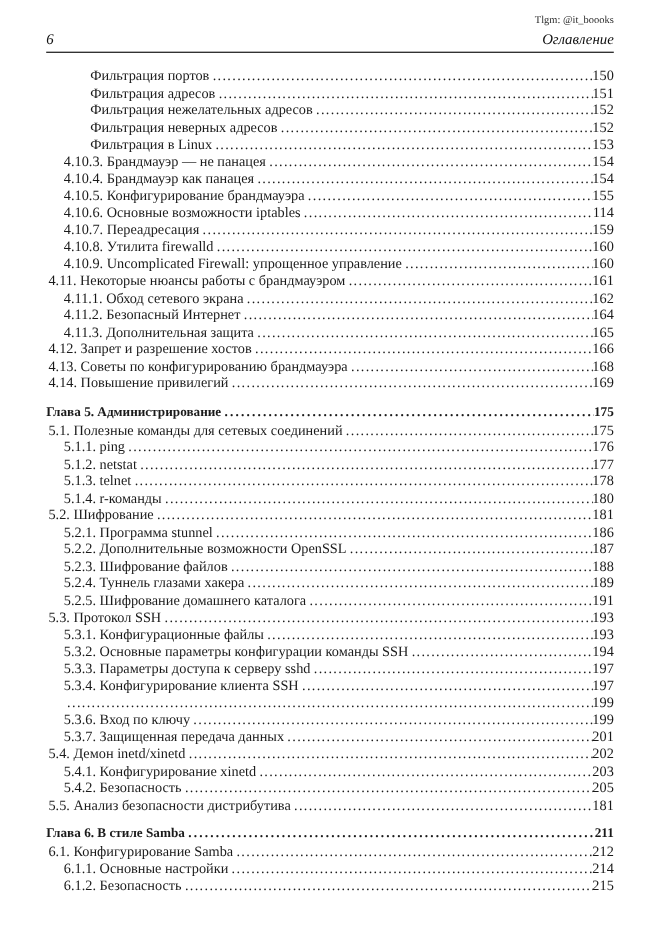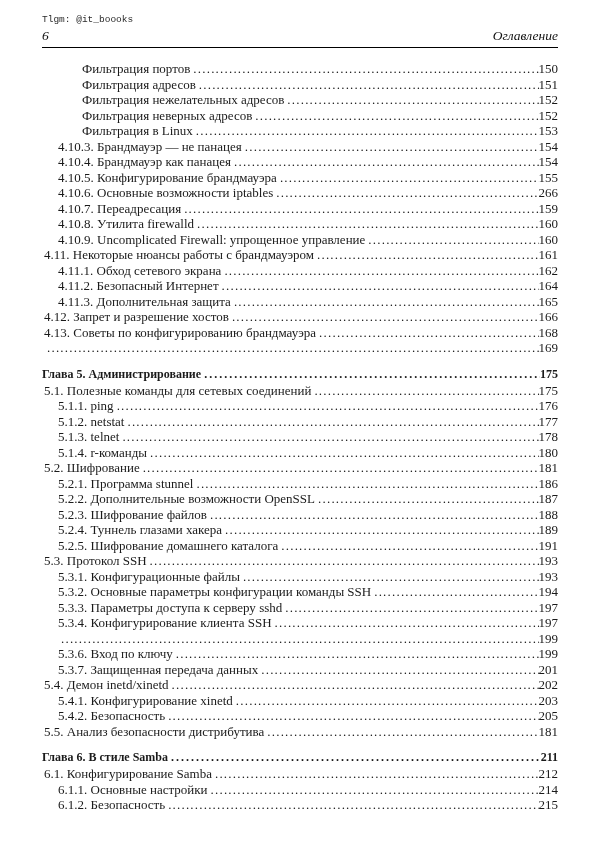--- a/index.html
+++ b/index.html
@@ -8,22 +8,22 @@
     width: 600px;
     height: 854px;
     box-sizing: border-box;
     background: #ffffff;
     padding: 14px 42px 0 42px;
     font-family: "Liberation Serif", serif;
     color: #1a1a1a;
     overflow: hidden;
   }
   .tg-tag {
-    text-align: left;
-    font-family: Liberation Mono, monospace;
+    text-align: right;
+    font-family: Liberation Serif, serif;
     font-size: 9.5px;
     color: #2a2a2a;
     height: 13px;
   }
   .running-head {
     display: flex;
     justify-content: space-between;
     align-items: flex-end;
     font-style: italic;
     font-size: 13.5px;
@@ -111,21 +111,21 @@
         <span class="pg">154</span>
       </div>
       <div class="row lvl2">
         <span class="label"><span>4.10.5. Конфигурирование брандмауэра</span></span>
         <span class="dots">............................................................................................................................................................................................................................</span>
         <span class="pg">155</span>
       </div>
       <div class="row lvl2">
         <span class="label"><span>4.10.6. Основные возможности </span><span class="it">iptables</span></span>
         <span class="dots">............................................................................................................................................................................................................................</span>
-        <span class="pg">266</span>
+        <span class="pg">114</span>
       </div>
       <div class="row lvl2">
         <span class="label"><span>4.10.7. Переадресация</span></span>
         <span class="dots">............................................................................................................................................................................................................................</span>
         <span class="pg">159</span>
       </div>
       <div class="row lvl2">
         <span class="label"><span>4.10.8. Утилита firewalld</span></span>
         <span class="dots">............................................................................................................................................................................................................................</span>
         <span class="pg">160</span>
@@ -159,20 +159,21 @@
         <span class="label"><span>4.12. Запрет и разрешение хостов</span></span>
         <span class="dots">............................................................................................................................................................................................................................</span>
         <span class="pg">166</span>
       </div>
       <div class="row lvl1">
         <span class="label"><span>4.13. Советы по конфигурированию брандмауэра</span></span>
         <span class="dots">............................................................................................................................................................................................................................</span>
         <span class="pg">168</span>
       </div>
       <div class="row lvl1">
+        <span class="label"><span>4.14. Повышение привилегий</span></span>
         <span class="dots">............................................................................................................................................................................................................................</span>
         <span class="pg">169</span>
       </div>
       <div class="row lvl0">
         <span class="label"><span>Глава 5. Администрирование</span></span>
         <span class="dots">............................................................................................................................................................................................................................</span>
         <span class="pg">175</span>
       </div>
       <div class="row lvl1">
         <span class="label"><span>5.1. Полезные команды для сетевых соединений</span></span>

